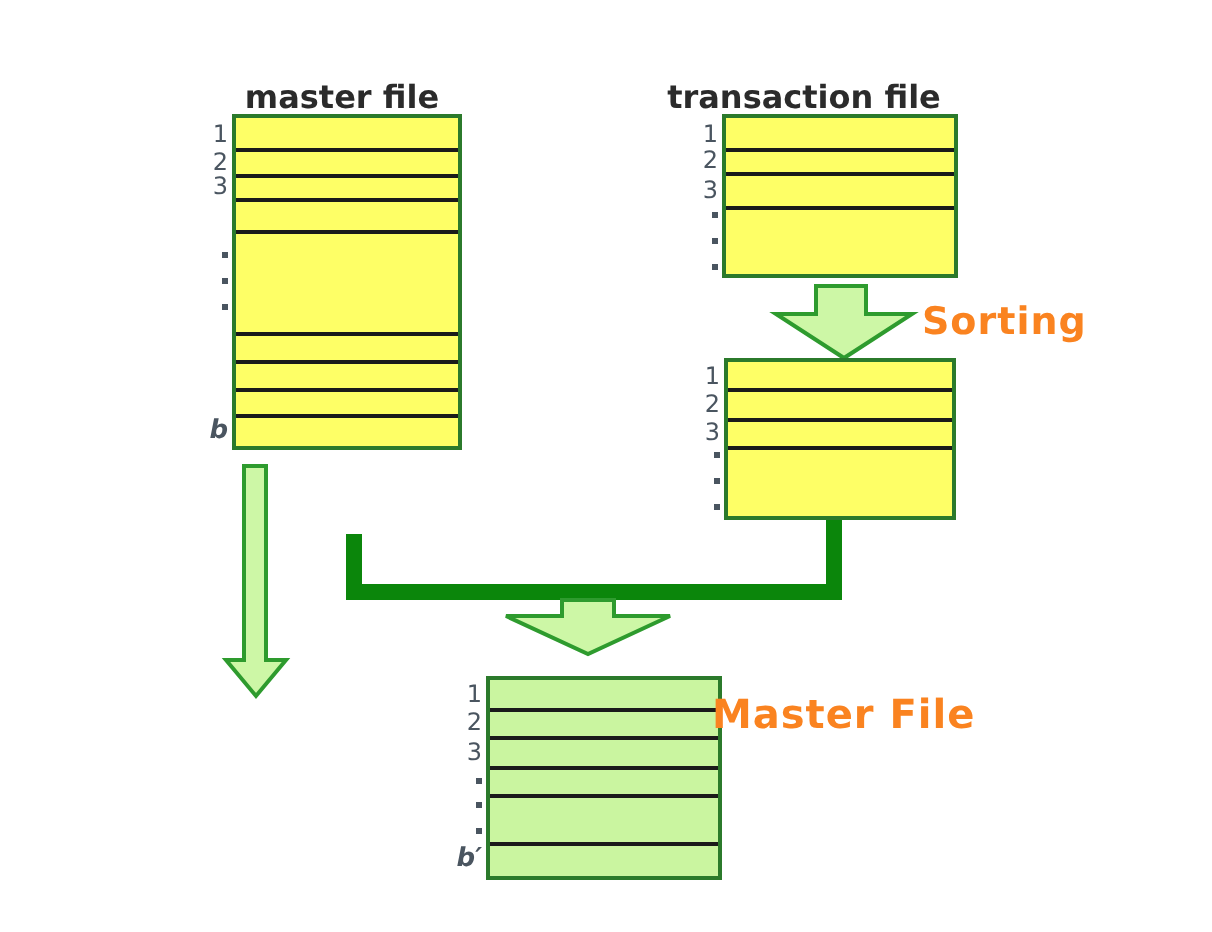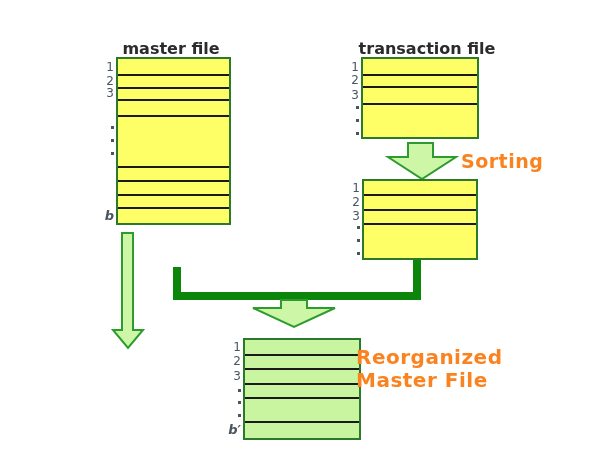--- a/index.html
+++ b/index.html
@@ -41,21 +41,21 @@
     <polygon points="122,233 133,233 133,330 143,330 128,348 113,330 122,330" stroke-width="2" stroke-linejoin="miter" fill="#CDF7A6" stroke="#2E9B2E"></polygon>
 
     <polygon points="408,143 433,143 433,157 456,157 422,179 388,157 408,157" stroke-width="2" stroke-linejoin="miter" fill="#CDF7A6" stroke="#2E9B2E"></polygon>
 
     <path d="M177 267 L177 296 L417 296 L417 259" fill="none" stroke-width="8" stroke="#0B860B"></path>
 
     <polygon points="281,300 307,300 307,308 335,308 294,327 253,308 281,308" stroke-width="2" stroke-linejoin="miter" fill="#CDF7A6" stroke="#2E9B2E"></polygon>
   </svg>
 
   <div class="file-title" style="left:106px;top:39px;width:130px;">master file</div>
-  <div class="file-title" style="left:357px;top:39px;width:140px;">transaction file</div>
+  <div class="file-title" style="left:332px;top:39px;width:140px;">transaction file</div>
 
   <div class="tablebox" style="left: 116px; top: 57px; width: 111px;">
       <div class="trow" style="height: 15px; background: rgb(254, 255, 102);"></div>
       <div class="rlabel" style="top: 0px; height: 15px;">1</div>
       <div class="trow" style="height: 13px; background: rgb(254, 255, 102); border-top: 2px solid rgb(26, 26, 26);"></div>
       <div class="rlabel" style="top: 15px; height: 13px;">2</div>
       <div class="trow" style="height: 12px; background: rgb(254, 255, 102); border-top: 2px solid rgb(26, 26, 26);"></div>
       <div class="rlabel" style="top: 28px; height: 12px;">3</div>
       <div class="trow" style="height: 16px; background: rgb(254, 255, 102); border-top: 2px solid rgb(26, 26, 26);"></div>
       <div class="trow" style="height: 51px; background: rgb(254, 255, 102); border-top: 2px solid rgb(26, 26, 26);"></div>
@@ -123,17 +123,16 @@
           <div class="dot"></div>
           <div class="dot"></div>
         </div>
       </div>
       <div class="trow" style="height: 17px; background: rgb(202, 245, 160); border-top: 2px solid rgb(26, 26, 26);"></div>
       <div class="rlabel alpha" style="top: 81px; height: 17px;">b′</div>
     </div>
 
   <div class="hand hand-sorting">Sorting</div>
   <div class="hand hand-reorg">
-    <div>Reorganized</div>
     <div>Master File</div>
   </div>
 
 </div>
 
 </body></html>

